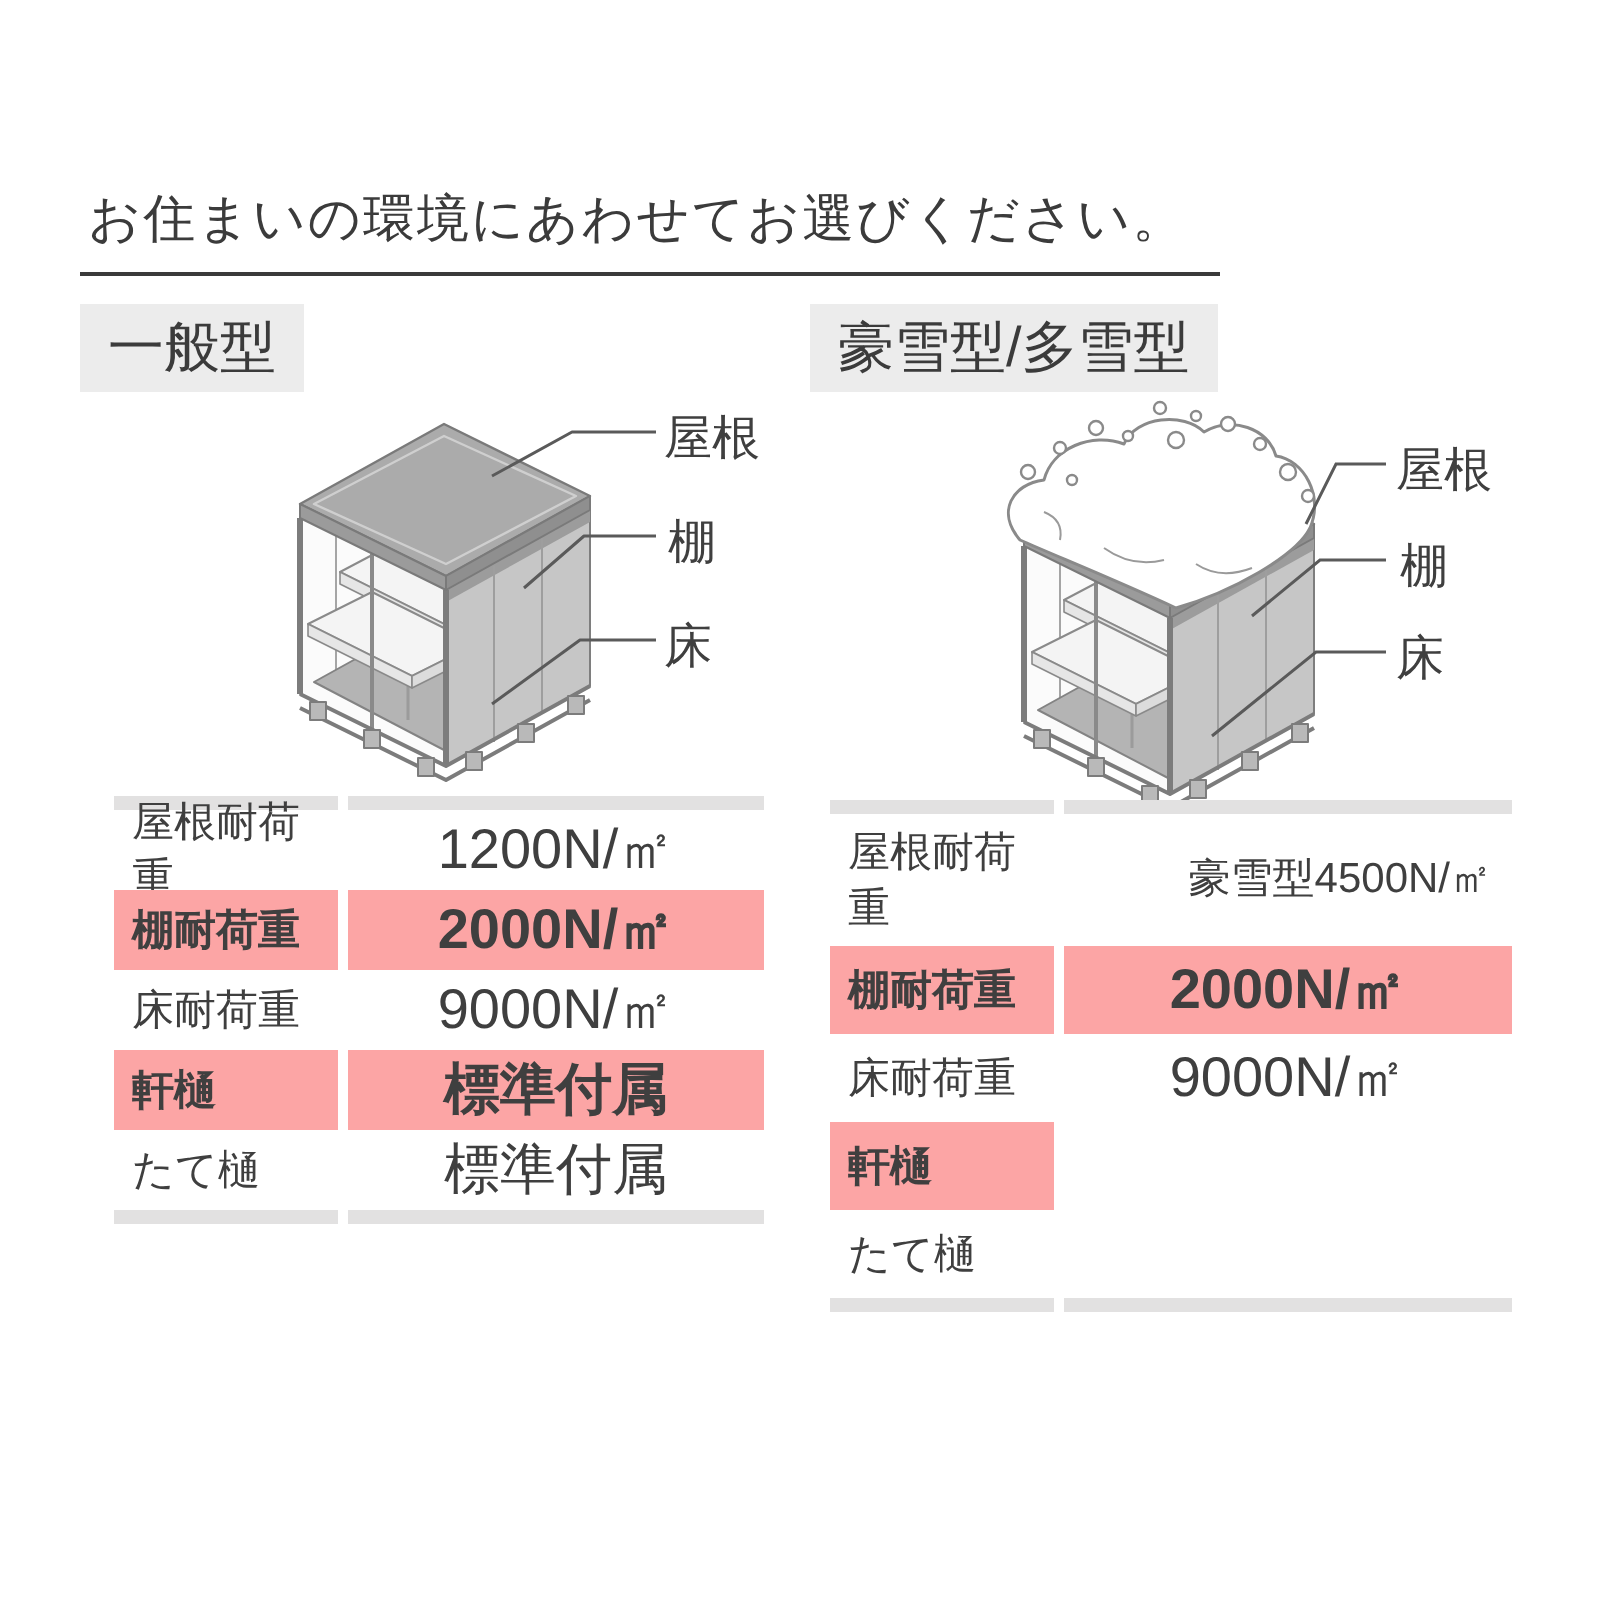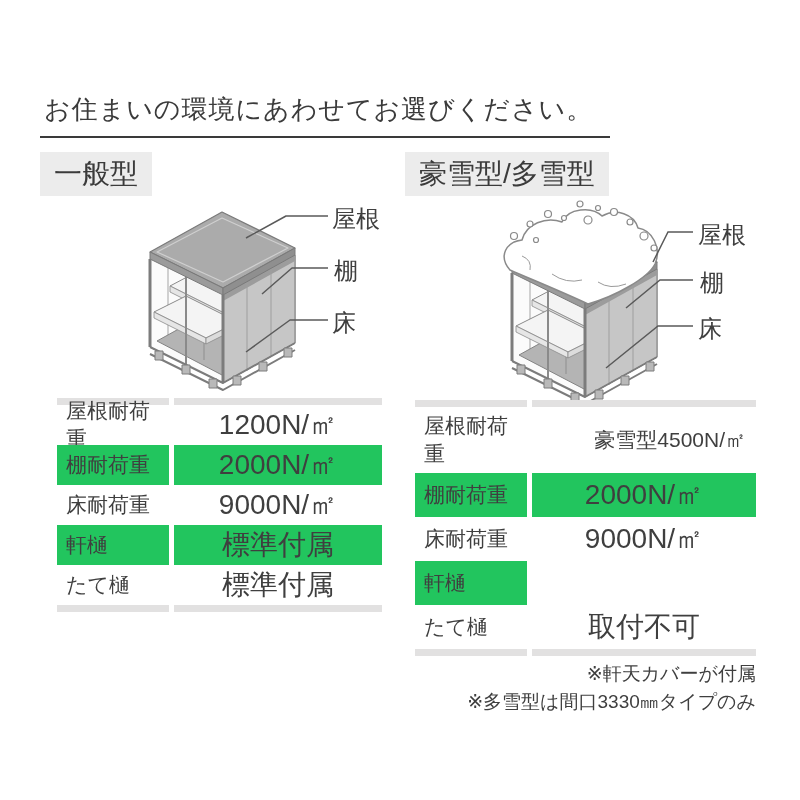--- a/index.html
+++ b/index.html
@@ -26,21 +26,21 @@
   .spec-row,.strip-row{display:flex;gap:5px;background:#fff;}
   .strip-row{height:7px;}
   .strip{background:#e2e1e1;}
   .cell-l{width:112px;flex:0 0 112px;display:flex;align-items:center;padding-left:9px;box-sizing:border-box;
     font-size:21px;color:#3f3f3f;}
   .cell-v{flex:1;display:flex;align-items:center;justify-content:center;font-size:28px;color:#3f3f3f;}
   .strip-row .cell-l{padding:0;}
   .spec-row{height:40px;}
   #table-right .spec-row{height:44px;}
   #table-right .spec-row.first{height:66px;}
-  .spec-row.alt .cell-l,.spec-row.alt .cell-v{background:#22c55e;}
+  .spec-row.alt .cell-l,.spec-row.alt .cell-v{background:#fca5a5;font-weight:bold;}
   .cell-v.two-line{flex-direction:column;align-items:flex-end;justify-content:center;
     padding-right:10px;box-sizing:border-box;font-size:21px;line-height:1.25;}
 
   .footnotes{position:absolute;left:415px;top:660px;width:341px;text-align:right;}
   .footnote{font-size:19px;line-height:1.45;color:#3f3f3f;}
 </style>
 </head>
 <body>
 
 <div id="stage">
@@ -230,26 +230,21 @@
       </div>
       <div class="spec-row">
         <div class="cell-l">床耐荷重</div>
         <div class="cell-v">9000N/㎡</div>
       </div>
       <div class="spec-row alt">
         <div class="cell-l">軒樋</div>
       </div>
       <div class="spec-row">
         <div class="cell-l">たて樋</div>
-        <div class="cell-v">取付不可</div>
       </div>
       <div class="strip-row">
         <div class="cell-l strip"></div>
         <div class="cell-v strip"></div>
       </div>
     </div>
 
-  <div class="footnotes">
-      <div class="footnote">※軒天カバーが付属</div>
-      <div class="footnote">※多雪型は間口3330㎜タイプのみ</div>
-    </div>
 
 </div>
 
 </body></html>

